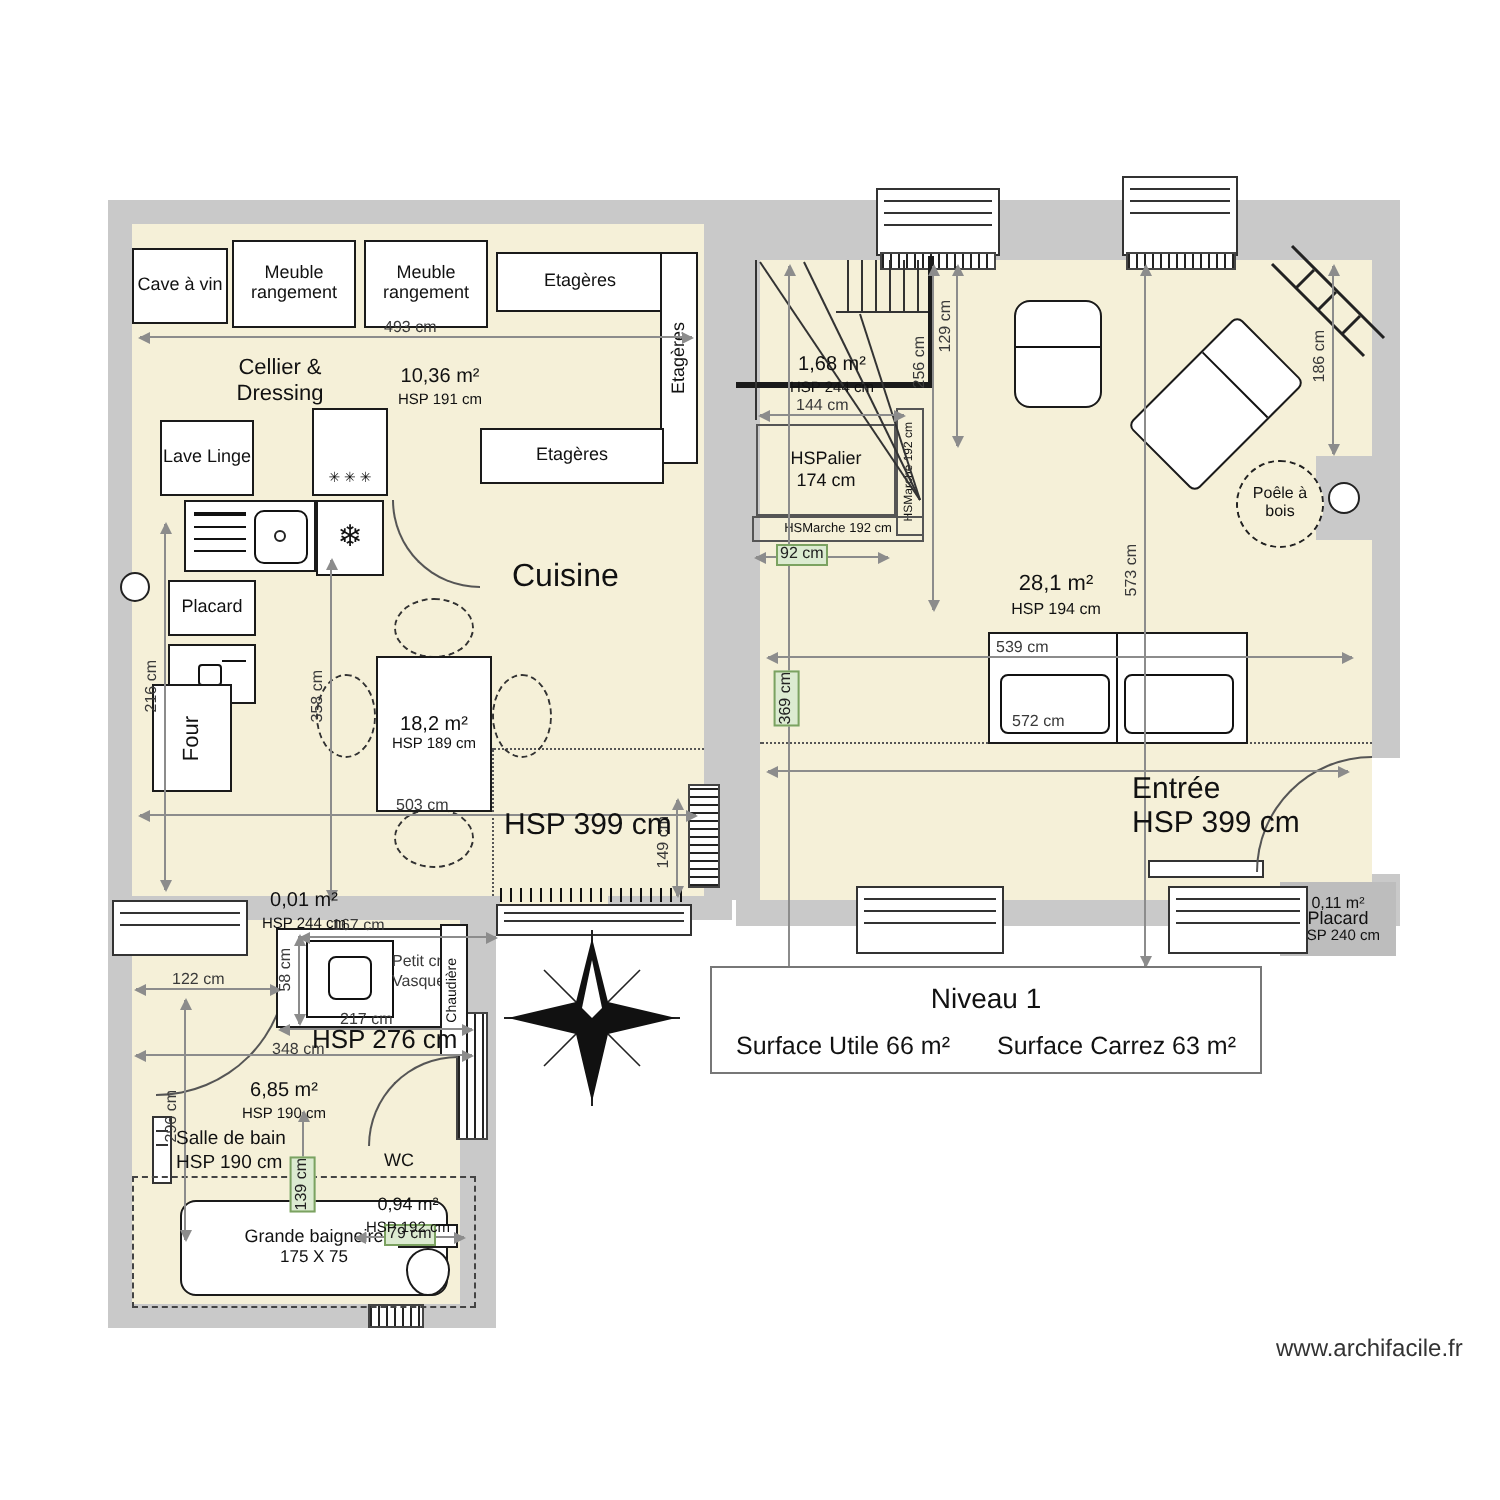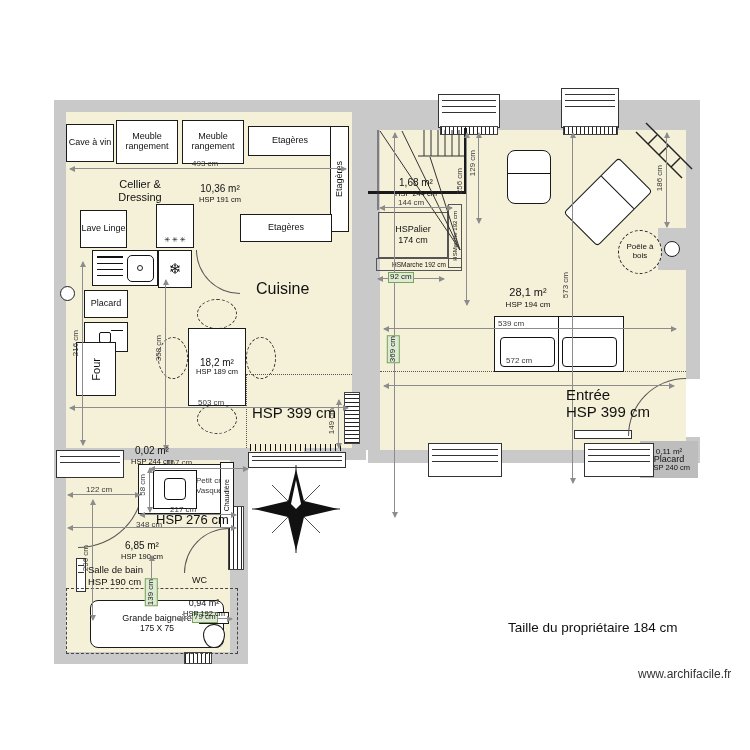--- a/index.html
+++ b/index.html
@@ -307,39 +307,45 @@
   </div>
 
   <div class="area-lbl" style="left:492px;top:282px;width:72px">
     <span class="a" style="font-size:11px">28,1 m²</span>
     <span class="h" style="font-size:8px">HSP 194 cm</span>
   </div>
   <div class="bigHSP" style="left:566px;top:386px"><span>Entrée</span></div>
   <div class="bigHSP" style="left:566px;top:403px"><span>HSP 399 cm</span></div>
 
   <div class="area-lbl" style="left:118px;top:440px;width:68px">
-    <span class="a">0,02 m²</span>
+    <span class="a">0,01 m²</span>
     <span class="h">HSP 244 cm</span>
   </div>
 
   <div class="bigHSP" style="left:156px;top:512px;font-size:13px"><span>HSP 276 cm</span></div>
   <div class="area-lbl" style="left:110px;top:535px;width:64px">
     <span class="a">6,85 m²</span>
     <span class="h">HSP 190 cm</span>
   </div>
   <div class="blk" style="left:88px;top:564px;width:90px;font-size:9.5px;text-align:left;line-height:1.25">
     <span style="display:block">Salle de bain</span>
     <span style="display:block">HSP 190 cm</span>
   </div>
 
   <div class="lbl" style="left:192px;top:575px;font-size:9px"><span>WC</span></div>
   <div class="area-lbl" style="left:176px;top:592px;width:56px">
     <span class="a" style="font-size:9px">0,94 m²</span>
     <span class="h">HSP 192 cm</span>
   </div>
 
-
-
-  <div class="lbl" style="left:508px;top:620px;font-size:13.5px"><span>Taille du propriétaire 184 cm</span></div>
+  <div class="legend-box" style="left:355px;top:483px;width:276px;height:54px;padding:7px 12px 0">
+    <div style="text-align:center;font-size:14px">Niveau 1</div>
+    <div style="display:flex;justify-content:space-between;margin-top:9px">
+      <span style="font-size:12.5px">Surface Utile 66 m²</span>
+      <span style="font-size:12.5px">Surface Carrez 63 m²</span>
+    </div>
+  </div>
+
+
 
   <div class="lbl" style="left:638px;top:667px;font-size:12px;color:#333"><span>www.archifacile.fr</span></div>
 
 </div>
 
 </body></html>

